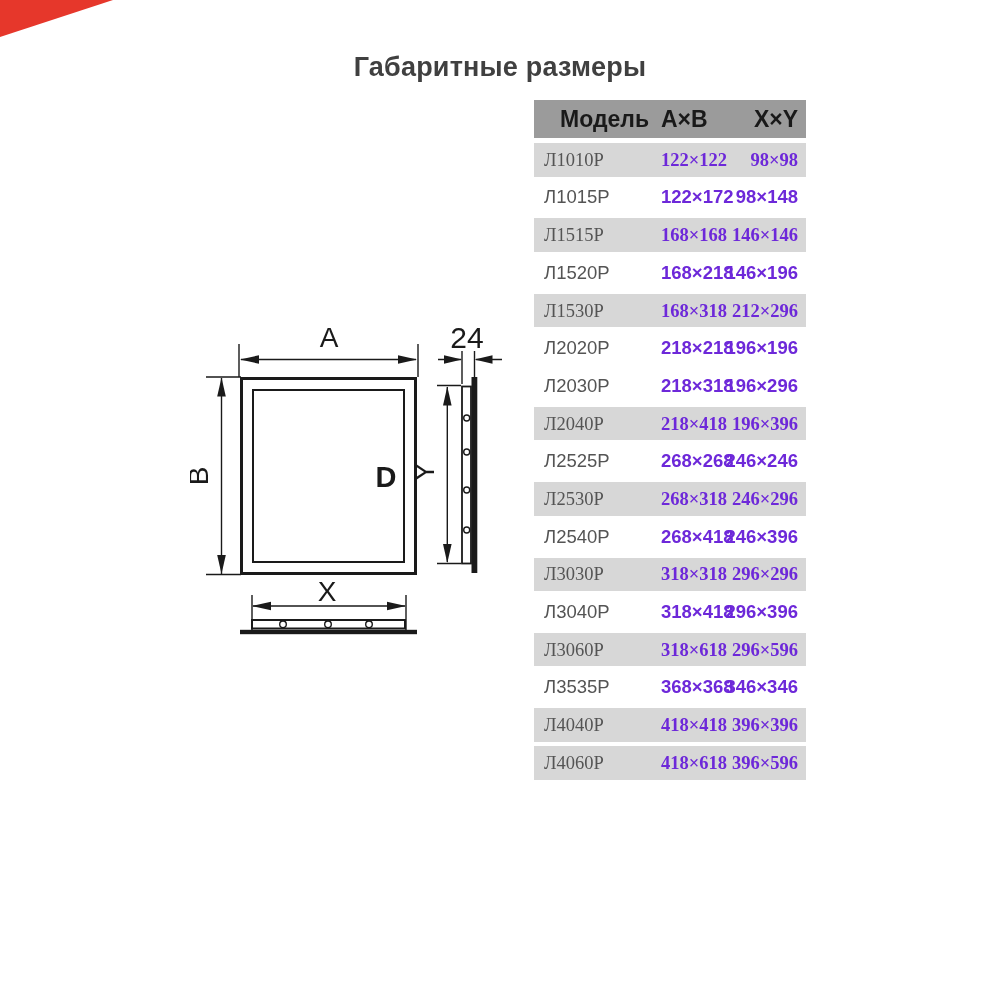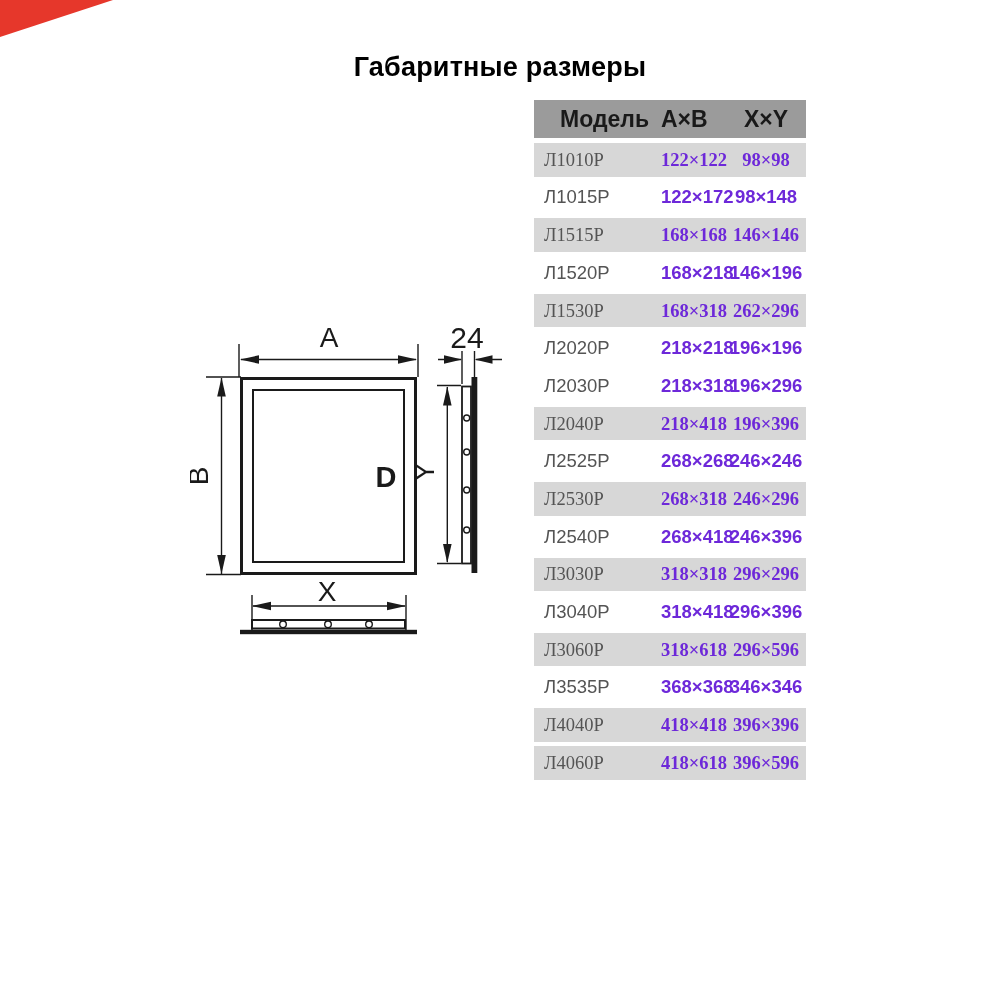--- a/index.html
+++ b/index.html
@@ -8,37 +8,37 @@
     font-family:"Liberation Sans", sans-serif;overflow:hidden;
   }
   
   #ribbon{
     position:absolute;left:0;top:0;width:0;height:0;
     border-top:37px solid #e6372b;border-right:113px solid transparent;
   }
   
   #title{
     position:absolute;left:0;top:52px;width:1000px;text-align:center;
-    font-size:27px;font-weight:700;color:#000000;letter-spacing:.2px;
+    font-size:27px;font-weight:700;color:#404040;letter-spacing:.2px;
   }
   
   #dim-table{position:absolute;left:534px;top:100px;width:272px;}
   .tr{position:relative;height:33.5px;margin-bottom:4.2px;}
   .tr.head{height:38px;background:#9b9b9b;margin-bottom:5px;}
   .tr.alt{background:#d7d7d7;font-family:Liberation Serif, serif;}
   .cell{
     position:absolute;top:50%;transform:translateY(-50%);
     white-space:nowrap;line-height:1;
   }
   .head .cell{font-size:23px;font-weight:700;color:#191919;}
   .h-model{left:26px;}
   .c-model{left:10px;font-size:18.5px;color:#545454;}
   .c-ab,.c-bold{font-size:18.5px;font-weight:700;color:#6d28d9;}
   .col-ab{left:127px;width:84px;}
-  .col-xy{left:190px;width:84px;text-align:center;}
+  .col-xy{left:180px;width:84px;text-align:right;}
   
   #drawing{position:absolute;left:190px;top:315px;}
   #drawing text{fill:#1a1a1a;font-family:"Liberation Sans", sans-serif;}
   .ln{stroke:#1a1a1a;stroke-width:1.4;fill:none;}
   .arr{fill:#1a1a1a;stroke:none;}
   .dimlbl{font-size:28px;}
 </style>
 </head>
 <body>
 
@@ -132,21 +132,21 @@
       <span class="cell c-bold col-xy">146×146</span>
     </div>
     <div class="tr">
       <span class="cell c-model">Л1520Р</span>
       <span class="cell c-bold col-ab">168×218</span>
       <span class="cell c-bold col-xy">146×196</span>
     </div>
     <div class="tr alt">
       <span class="cell c-model">Л1530Р</span>
       <span class="cell c-bold col-ab">168×318</span>
-      <span class="cell c-bold col-xy">262×296</span>
+      <span class="cell c-bold col-xy">212×296</span>
     </div>
     <div class="tr">
       <span class="cell c-model">Л2020Р</span>
       <span class="cell c-bold col-ab">218×218</span>
       <span class="cell c-bold col-xy">196×196</span>
     </div>
     <div class="tr">
       <span class="cell c-model">Л2030Р</span>
       <span class="cell c-bold col-ab">218×318</span>
       <span class="cell c-bold col-xy">196×296</span>

